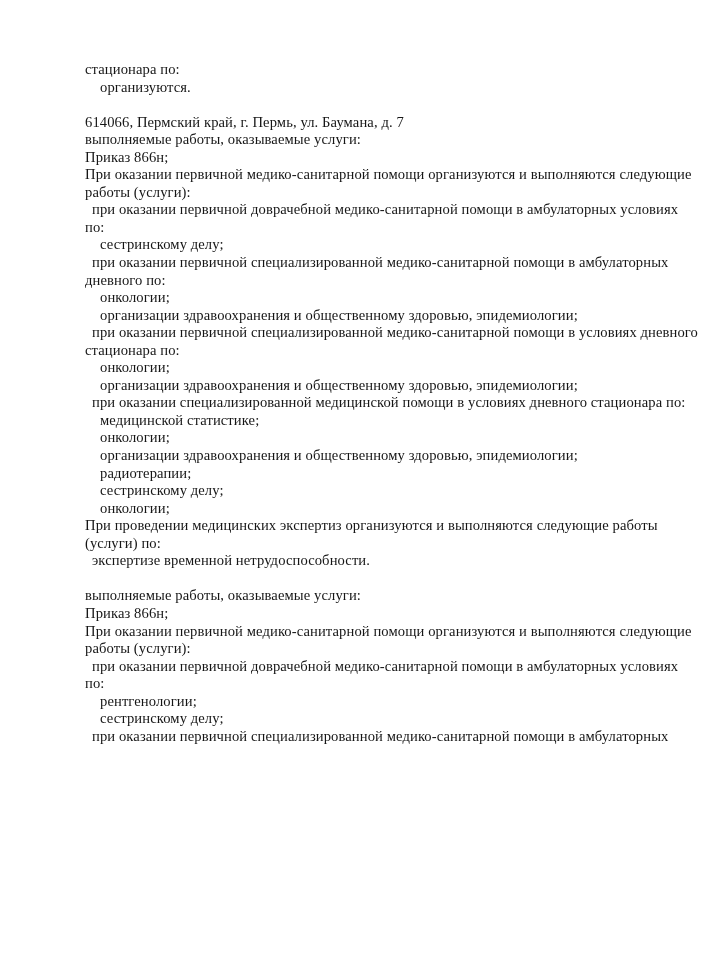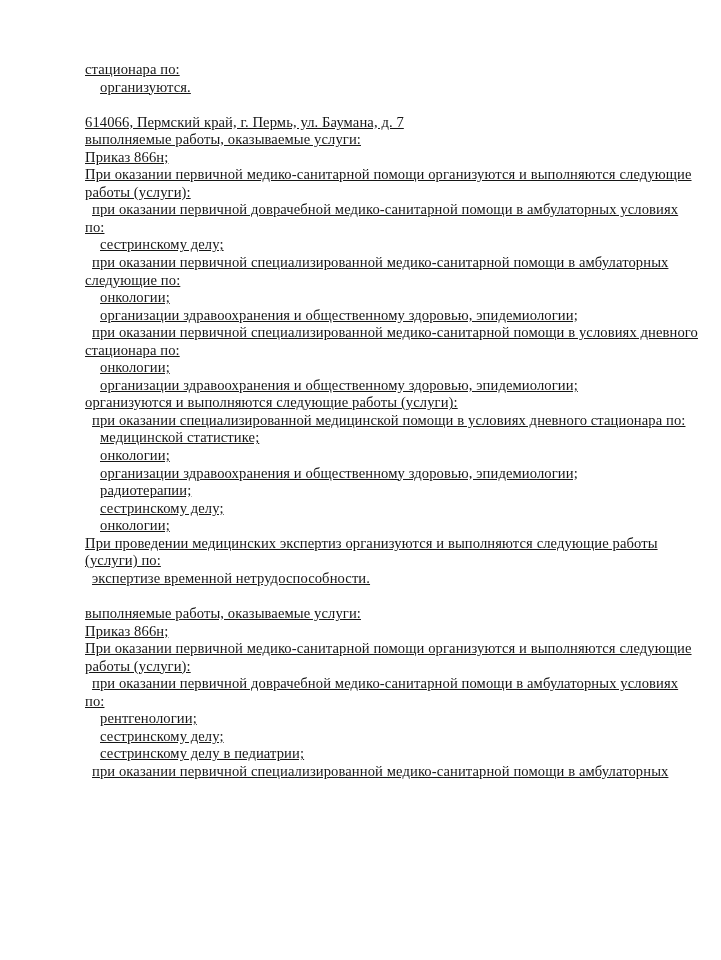--- a/index.html
+++ b/index.html
@@ -29,56 +29,54 @@
     letter-spacing: 0.1px;
   }
   .ind-0 { padding-left: 0; }
   .ind-1 { padding-left: 7px; }
   .ind-2 { padding-left: 15px; }
 </style>
 </head>
 <body style="background: rgb(255, 255, 255);">
 
 <div class="doc-page">
-  <div id="doc-text-block" style="color: rgb(22, 22, 22); text-decoration: underline;">
+  <div id="doc-text-block" style="color: rgb(22, 22, 22);">
       <div class="line ind-0">стационара по:</div>
       <div class="line ind-2">организуются.</div>
       <div class="line ind-0"></div>
       <div class="line ind-0">614066, Пермский край, г. Пермь, ул. Баумана, д. 7</div>
       <div class="line ind-0">выполняемые работы, оказываемые услуги:</div>
       <div class="line ind-0">Приказ 866н;</div>
       <div class="line ind-0">При оказании первичной медико-санитарной помощи организуются и выполняются следующие</div>
       <div class="line ind-0">работы (услуги):</div>
       <div class="line ind-1">при оказании первичной доврачебной медико-санитарной помощи в амбулаторных условиях</div>
       <div class="line ind-0">по:</div>
       <div class="line ind-2">сестринскому делу;</div>
       <div class="line ind-1">при оказании первичной специализированной медико-санитарной помощи в амбулаторных</div>
-      <div class="line ind-0">следующие по:</div>
+      <div class="line ind-0">дневного по:</div>
       <div class="line ind-2">онкологии;</div>
       <div class="line ind-2">организации здравоохранения и общественному здоровью, эпидемиологии;</div>
       <div class="line ind-1">при оказании первичной специализированной медико-санитарной помощи в условиях дневного</div>
       <div class="line ind-0">стационара по:</div>
       <div class="line ind-2">онкологии;</div>
       <div class="line ind-2">организации здравоохранения и общественному здоровью, эпидемиологии;</div>
-      <div class="line ind-0">организуются и выполняются следующие работы (услуги):</div>
       <div class="line ind-1">при оказании специализированной медицинской помощи в условиях дневного стационара по:</div>
       <div class="line ind-2">медицинской статистике;</div>
       <div class="line ind-2">онкологии;</div>
       <div class="line ind-2">организации здравоохранения и общественному здоровью, эпидемиологии;</div>
       <div class="line ind-2">радиотерапии;</div>
       <div class="line ind-2">сестринскому делу;</div>
       <div class="line ind-2">онкологии;</div>
       <div class="line ind-0">При проведении медицинских экспертиз организуются и выполняются следующие работы</div>
       <div class="line ind-0">(услуги) по:</div>
       <div class="line ind-1">экспертизе временной нетрудоспособности.</div>
       <div class="line ind-0"></div>
       <div class="line ind-0">выполняемые работы, оказываемые услуги:</div>
       <div class="line ind-0">Приказ 866н;</div>
       <div class="line ind-0">При оказании первичной медико-санитарной помощи организуются и выполняются следующие</div>
       <div class="line ind-0">работы (услуги):</div>
       <div class="line ind-1">при оказании первичной доврачебной медико-санитарной помощи в амбулаторных условиях</div>
       <div class="line ind-0">по:</div>
       <div class="line ind-2">рентгенологии;</div>
       <div class="line ind-2">сестринскому делу;</div>
-      <div class="line ind-2">сестринскому делу в педиатрии;</div>
       <div class="line ind-1">при оказании первичной специализированной медико-санитарной помощи в амбулаторных</div>
     </div>
 </div>
 
 </body></html>

